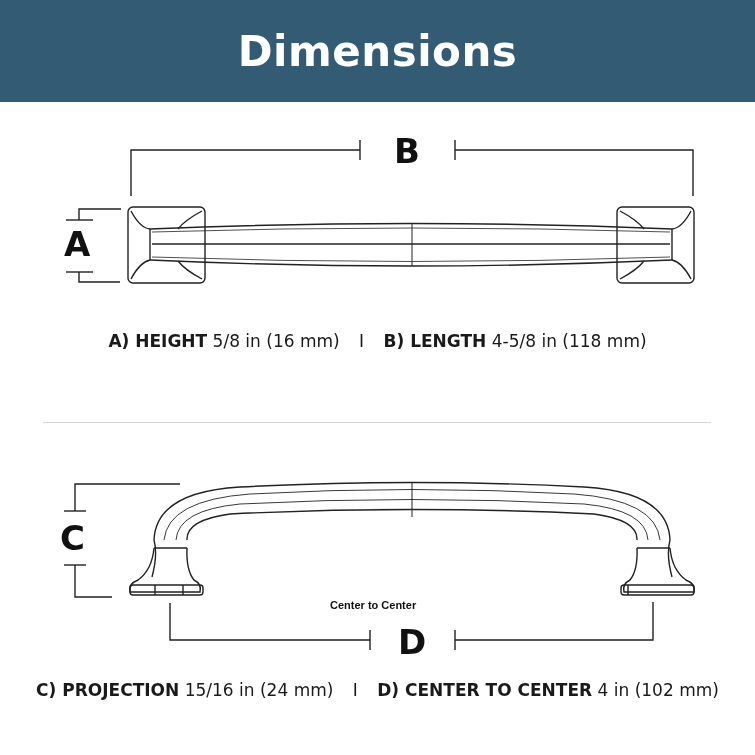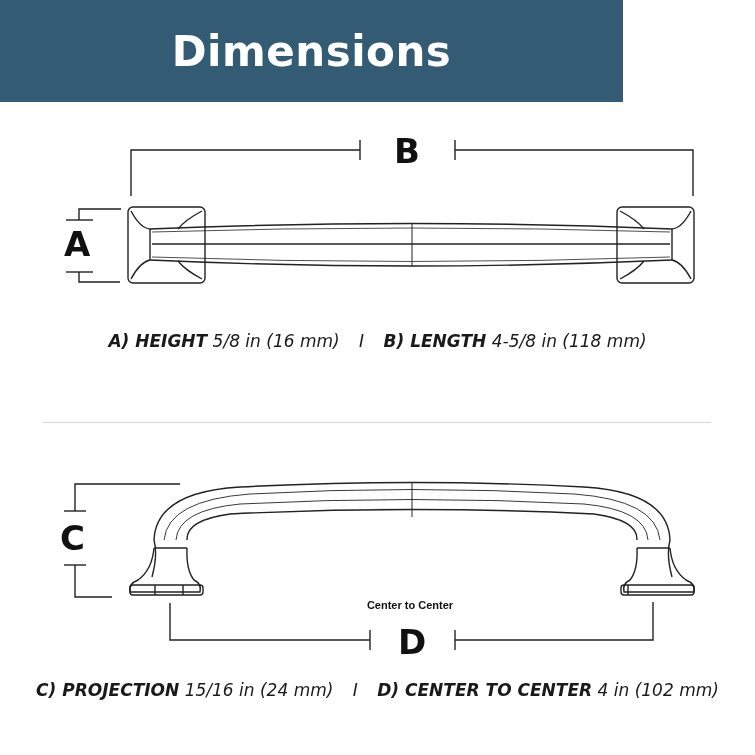--- a/index.html
+++ b/index.html
@@ -1,29 +1,29 @@
 <!DOCTYPE html>
 <html><head>
 <meta charset="utf-8">
 <style>
   html, body { margin:0; padding:0; }
   body { width:755px; height:755px; background:#ffffff; position:relative; overflow:hidden;
          font-family:"Liberation Sans", sans-serif; color:#1a1a1a; }
-  .header { position:absolute; left:0; top:0; width:623px; height:102px; background:#335b73;
+  .header { position:absolute; left:0; top:0; width:755px; height:102px; background:#335b73;
             display:flex; align-items:center; justify-content:center; }
   .header h1 { margin:0; color:#ffffff; font-family:"DejaVu Sans", sans-serif; font-weight:bold;
                font-size:42px; letter-spacing:0.5px; }
   svg.diagram { position:absolute; left:0; top:0; }
   .spec { position:absolute; left:0; width:755px; text-align:center; font-size:17px; color:#1a1a1a;
-          font-family:"DejaVu Sans", sans-serif; white-space:nowrap;font-style:italic; }
+          font-family:"DejaVu Sans", sans-serif; white-space:nowrap; }
   .spec b { font-weight:bold; }
   .spec .sep { display:inline-block; margin:0 14px; }
   .divider { position:absolute; left:43px; top:422px; width:668px; height:1px; background:#d6d6d6; }
   .letter { position:absolute; font-family:"DejaVu Sans", sans-serif; font-weight:bold; font-size:34px; color:#111; line-height:1; }
-  .cc-label { position:absolute; left:330px; top:599px; width:160px; text-align:center; font-size:11px; font-weight:bold; color:#111; }
+  .cc-label { position:absolute; left:330px; top:599px; width:160px; font-size:11px; font-weight:bold; color:#111; }
 </style>
 </head>
 <body>
 
 <div class="header">
   <h1>Dimensions</h1>
 </div>
 
 <svg class="diagram" width="755" height="755" viewBox="0 0 755 755" fill="none" stroke="#222" stroke-width="1.4">
 

